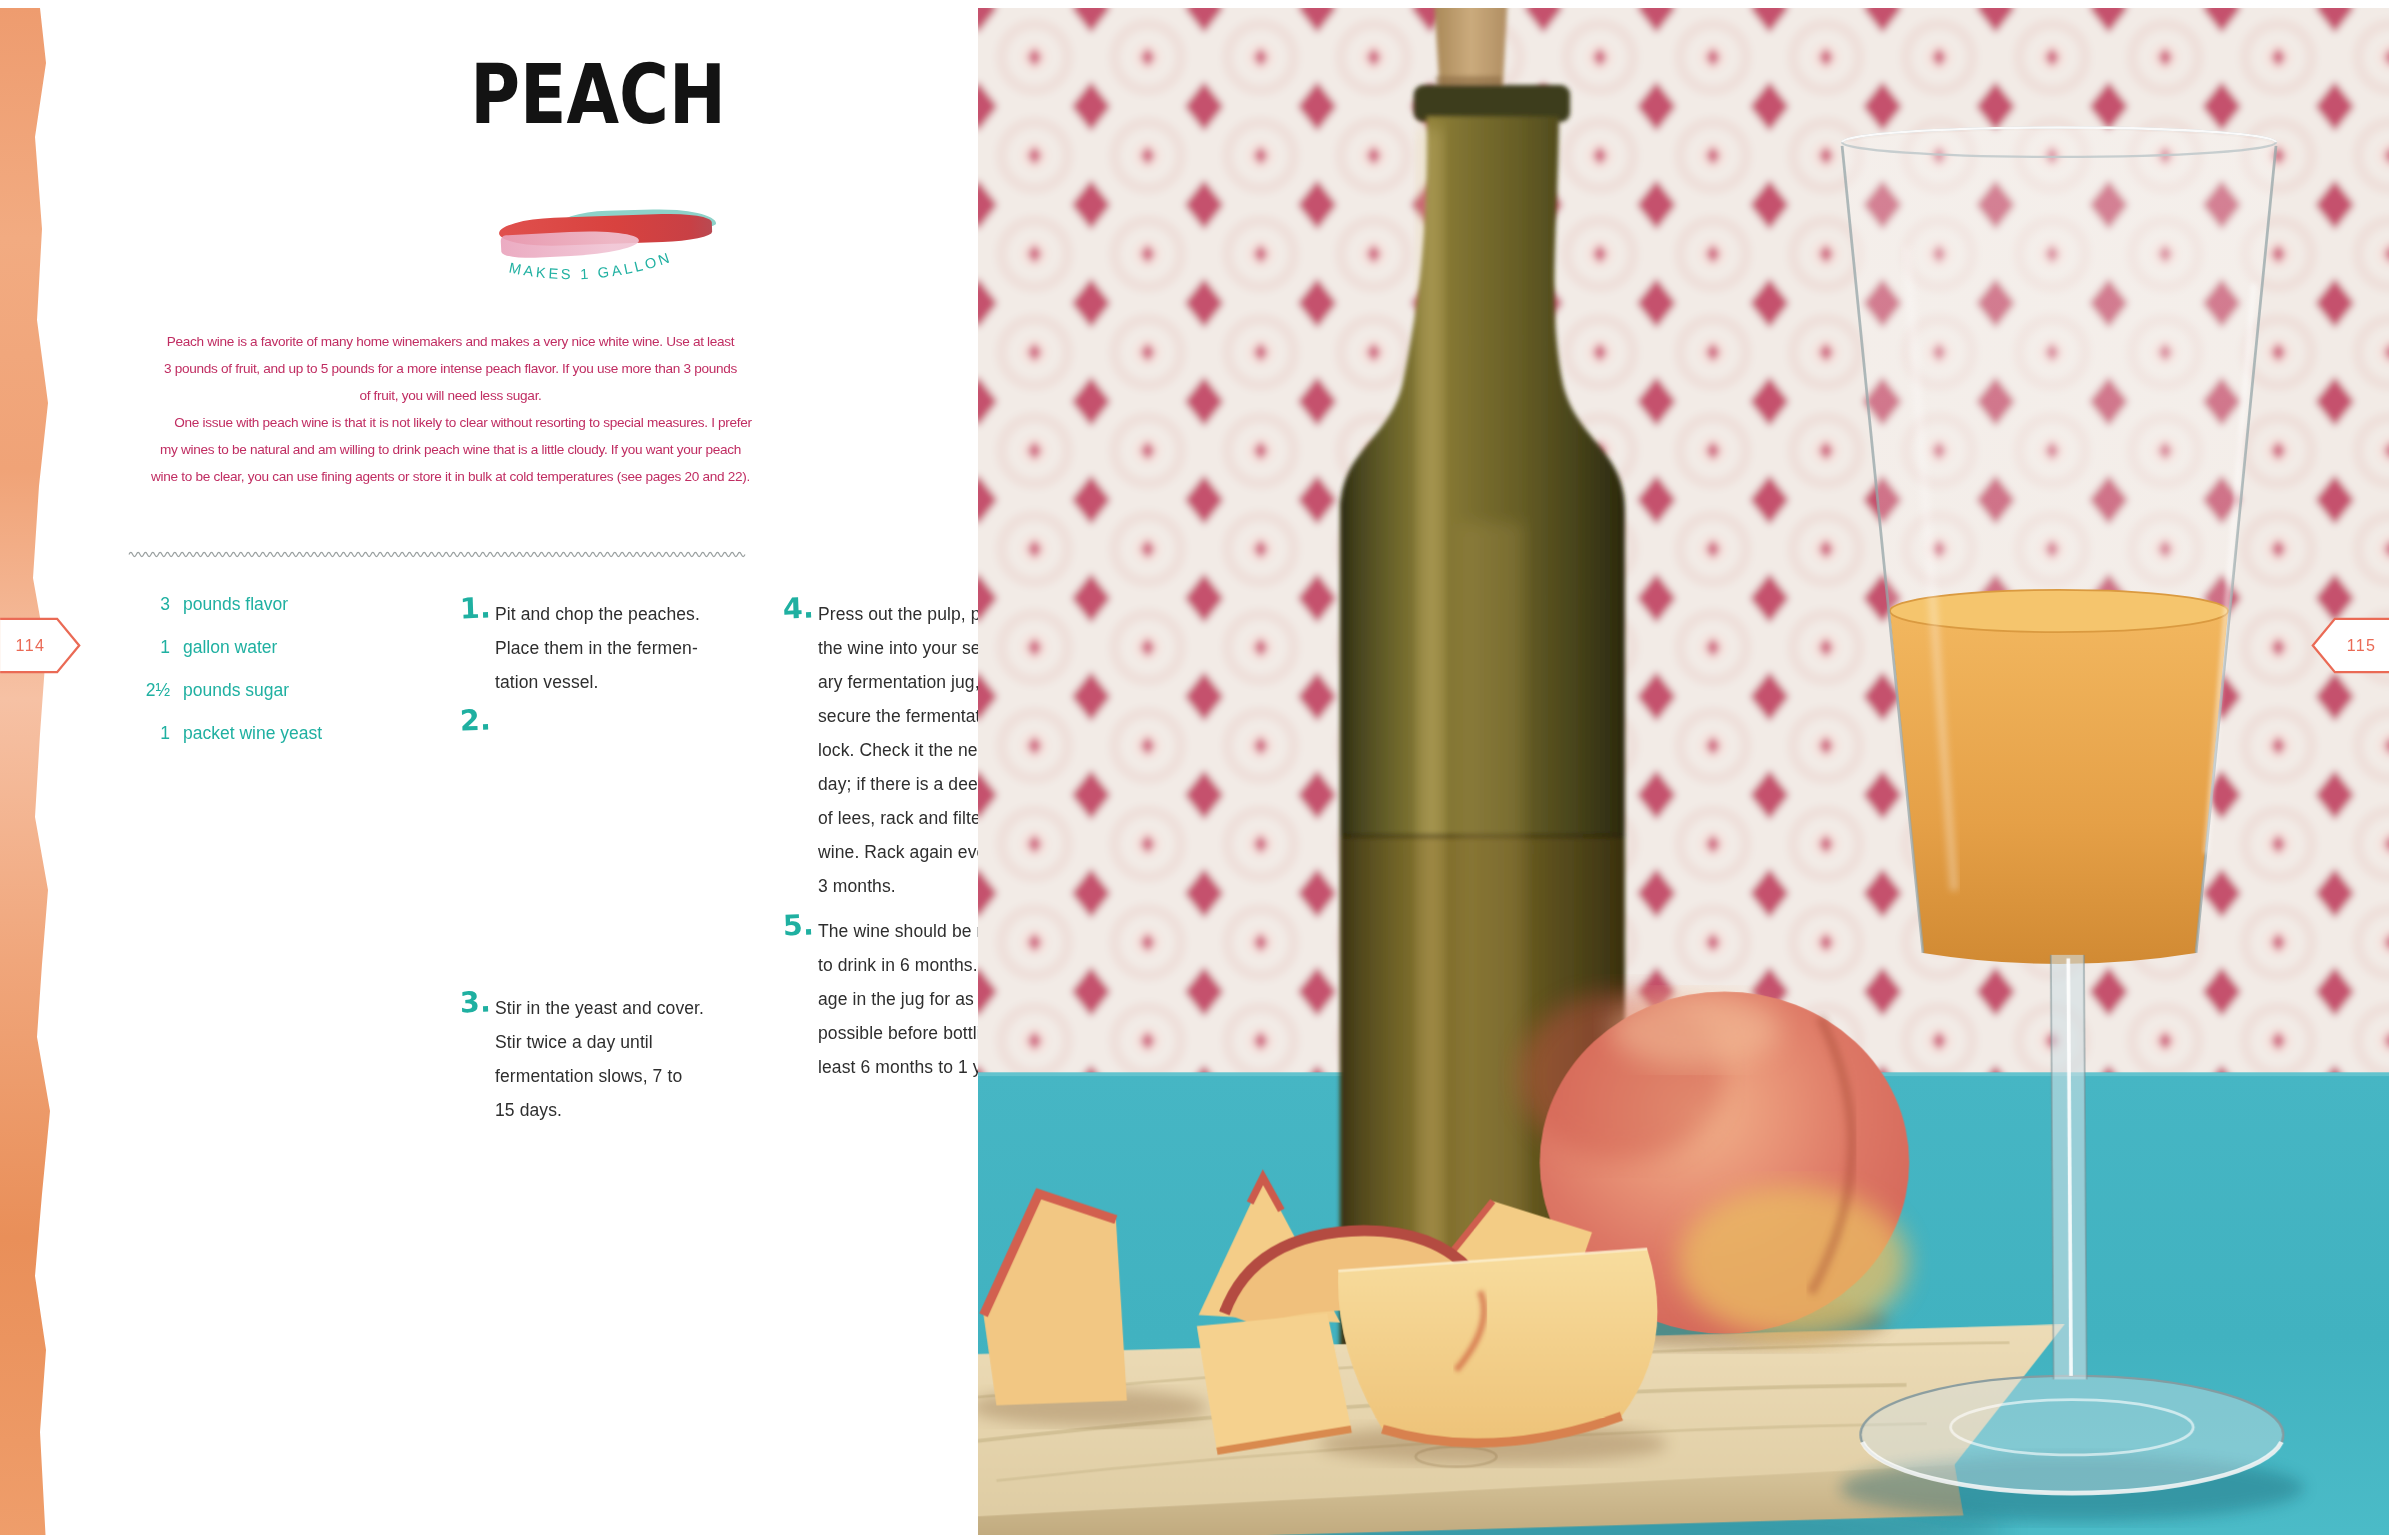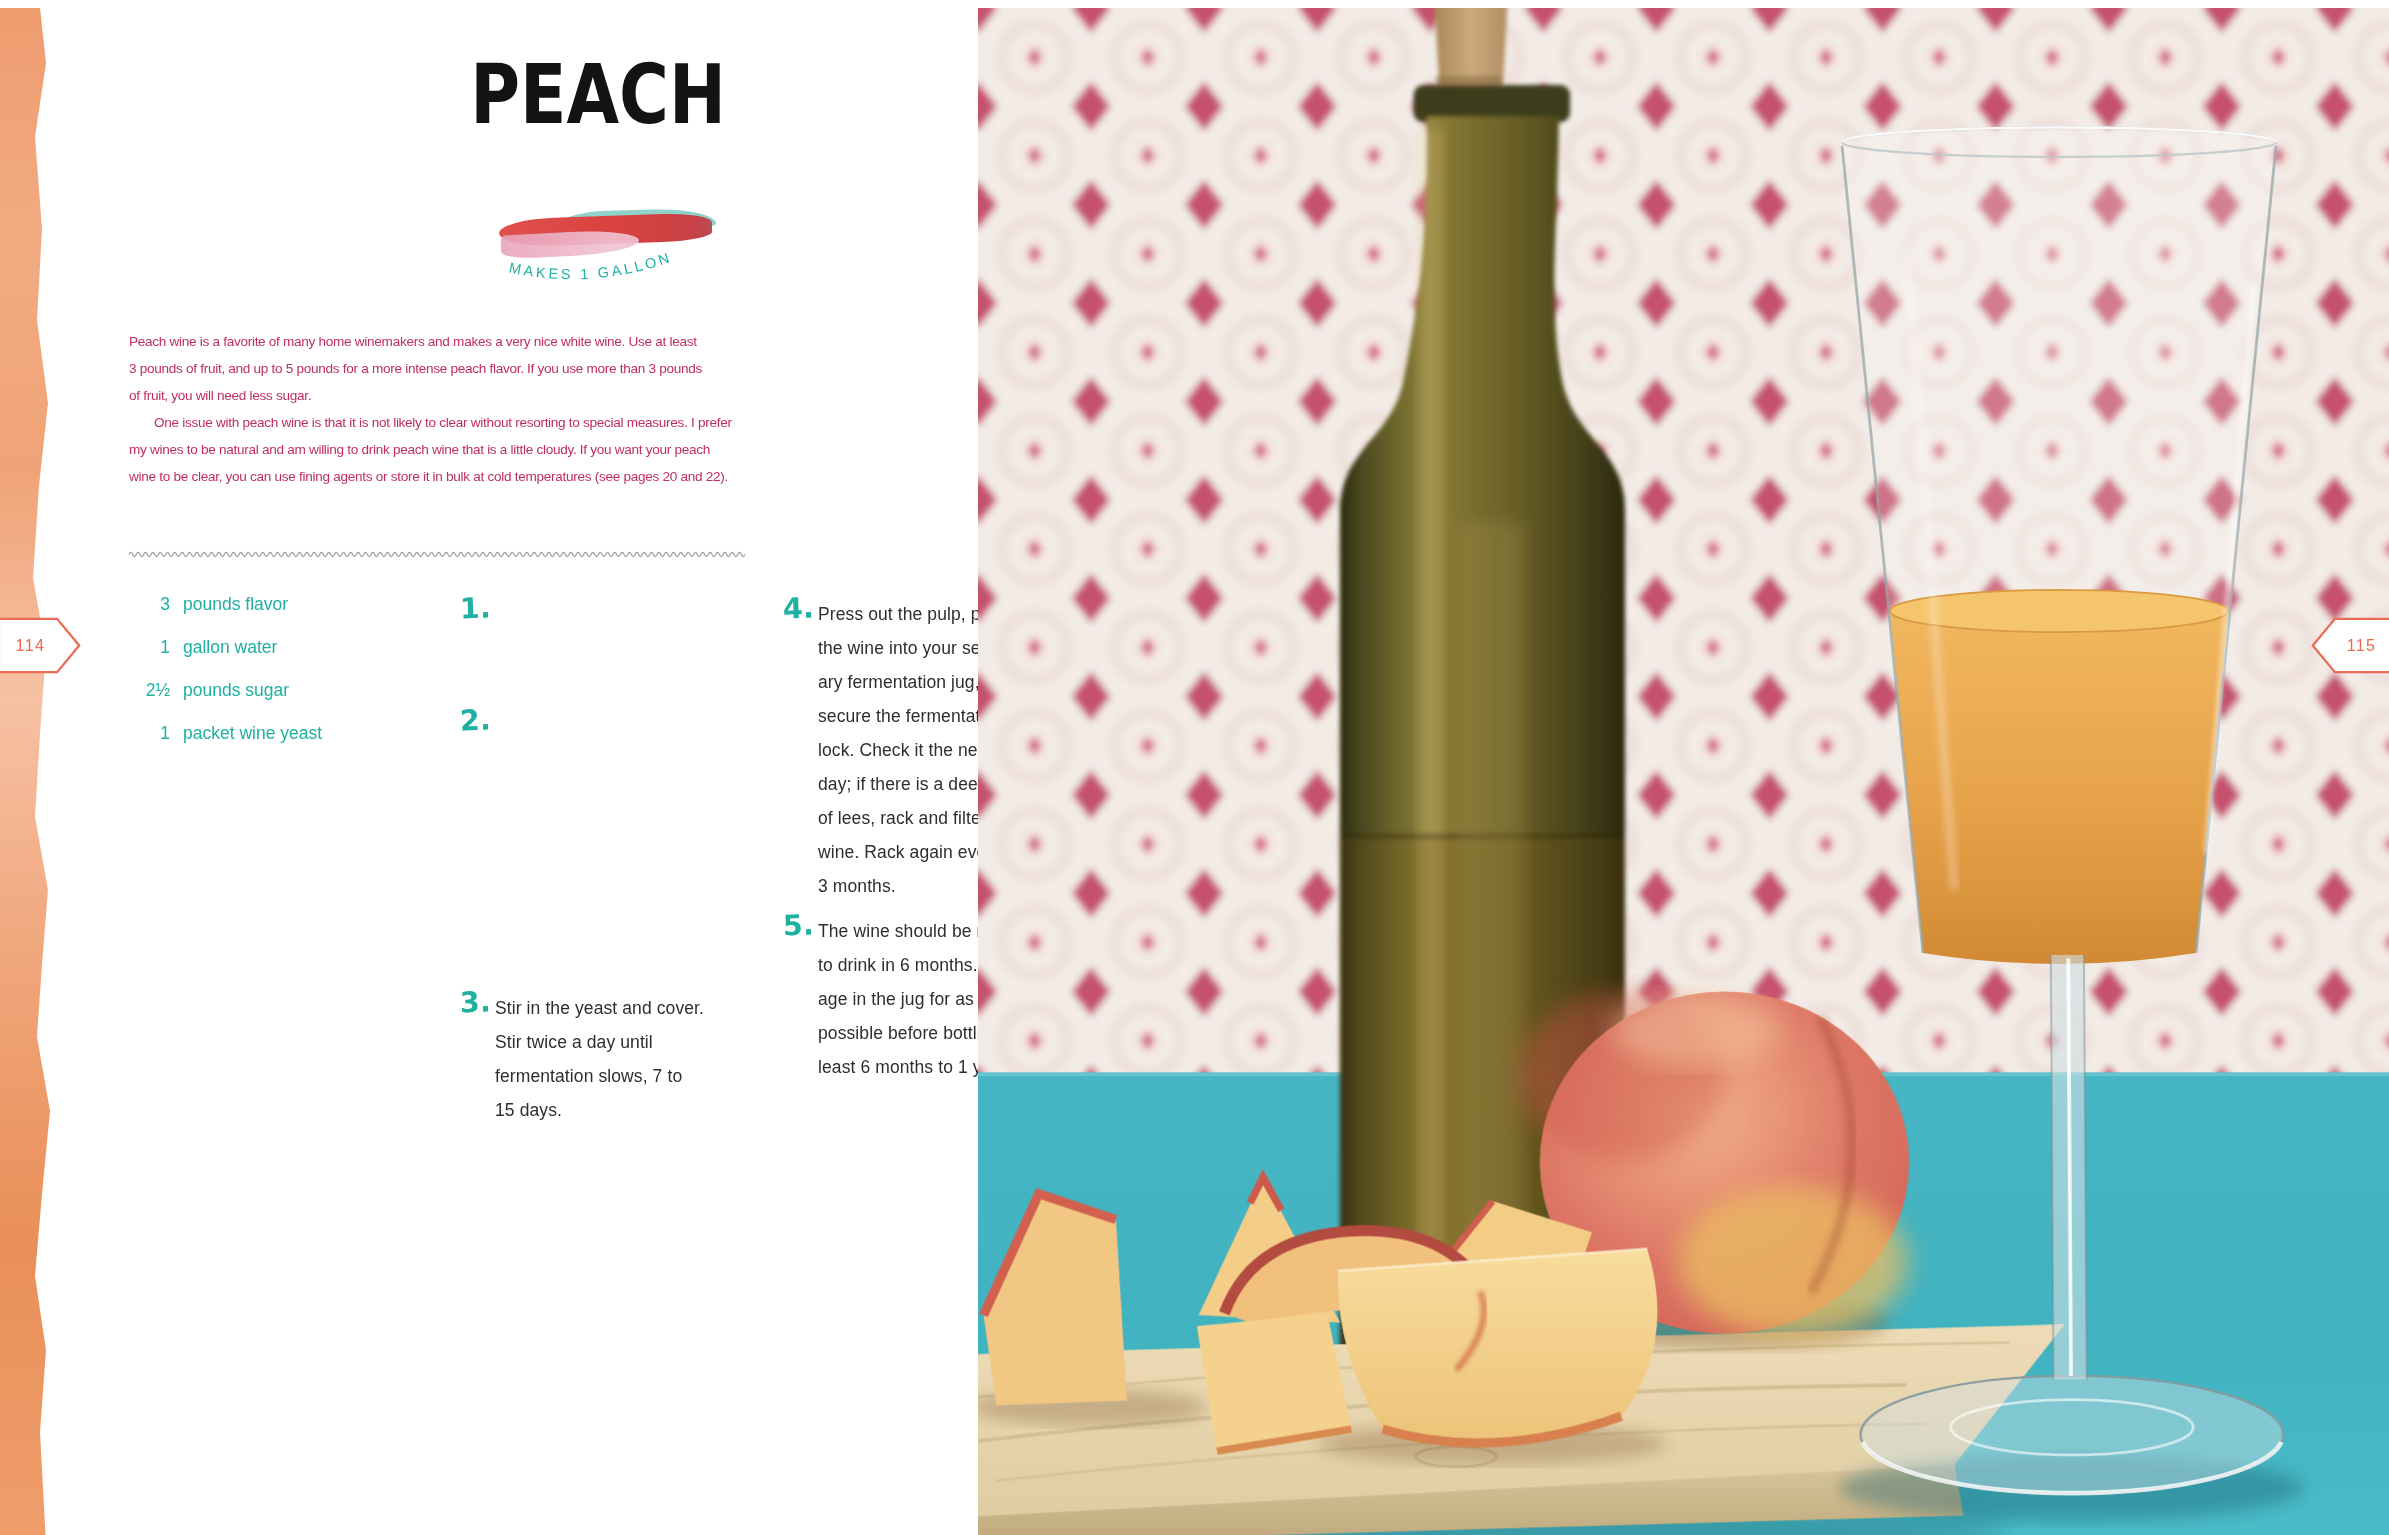--- a/index.html
+++ b/index.html
@@ -24,21 +24,21 @@
     background:linear-gradient(90deg,#e0504d,#d8423f 55%,#c84045 90%,#b94a52);
     border-radius:50% 45% 45% 55%/95% 70% 60% 100%;transform:rotate(-2deg);}
   .brush .pink{position:absolute;left:1.8px;top:24px;width:138px;height:24px;opacity:.9;
     background:linear-gradient(90deg,#e9a2bb,#f0c3d3 80%);
     border-radius:8% 100% 100% 55%/45% 100% 100% 65%;transform:rotate(-3deg);}
 
   .makes-arc{left:502px;top:235px;width:193px;height:51px;}
 
   .intro{left:129px;top:320px;width:643px;color:#c02d62;
     font-size:13.6px;letter-spacing:-0.3px;line-height:27px;}
-  .intro p{margin:0;white-space:pre-line;}
+  .intro p{margin:0;white-space:pre-line;text-align:center;}
   .intro p.indent{text-indent:25px;}
 
   .divider{left:128px;top:541px;width:618px;height:11px;}
 
   .ingredients{left:122px;top:586px;width:276px;color:#1fb0a1;font-size:17.5px;}
   .ing-row{display:flex;height:43px;align-items:flex-start;line-height:21px;}
   .ing-qty{width:48px;text-align:right;flex:0 0 48px;}
   .ing-item{margin-left:13px;}
 
   .step{width:294px;}
@@ -104,20 +104,23 @@
       <span class="ing-item">pounds sugar</span>
     </div>
     <div class="ing-row">
       <span class="ing-qty">1</span>
       <span class="ing-item">packet wine yeast</span>
     </div>
   </div>
 
   <div class="abs step" style="left:460px;top:589px;">
     <span class="step-num">1.</span>
+    <div class="step-text">Pit and chop the peaches.
+Place them in the fermen-
+tation vessel.</div>
   </div>
   <div class="abs step" style="left:460px;top:701px;">
     <span class="step-num">2.</span>
   </div>
   <div class="abs step" style="left:460px;top:983px;">
     <span class="step-num">3.</span>
     <div class="step-text">Stir in the yeast and cover.
 Stir twice a day until
 fermentation slows, 7 to
 15 days.</div>

